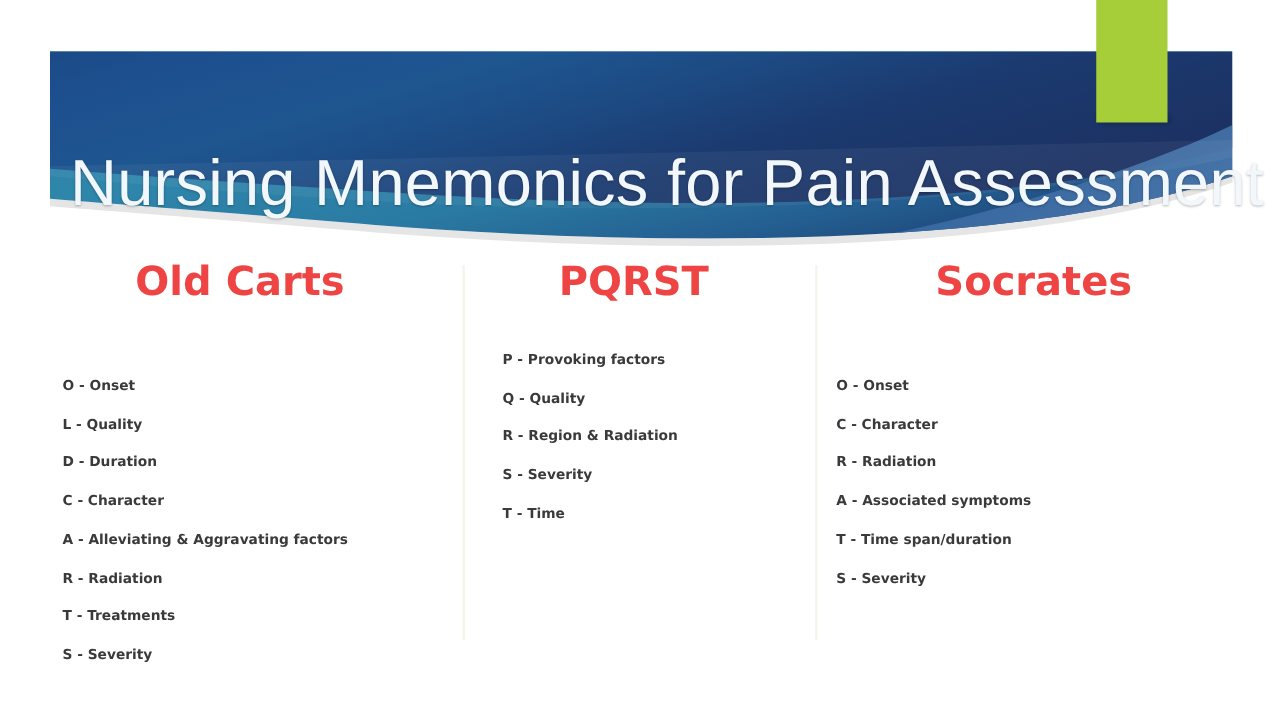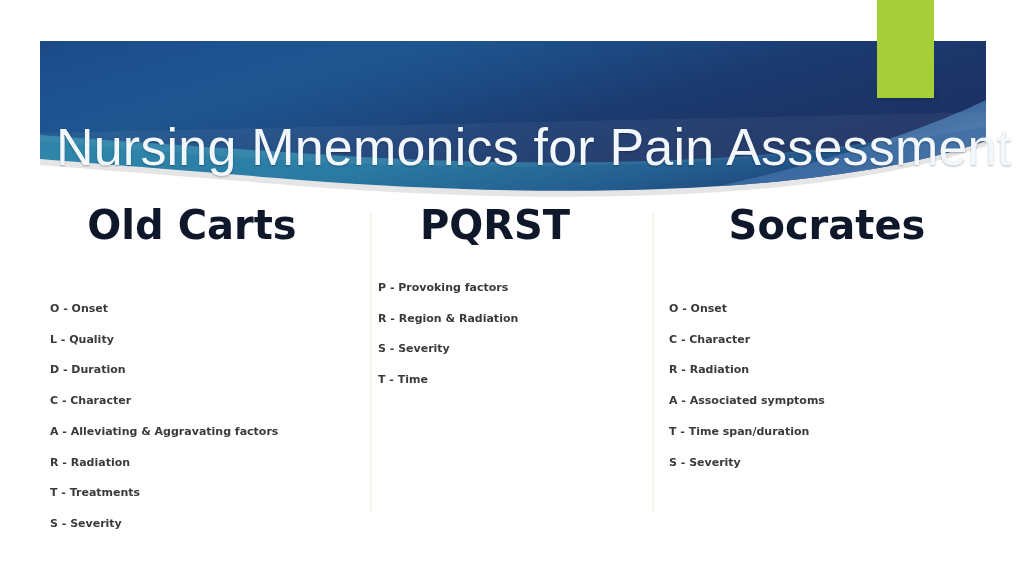--- a/index.html
+++ b/index.html
@@ -83,37 +83,37 @@
     width: 1024px;
     height: 340px;
     display: flex;
     flex-direction: row;
   }
   .column {
     position: relative;
     box-sizing: border-box;
   }
   .col-1 { width: 370px; padding-left: 50px; }
-  .col-2 { width: 242px; padding-left: 8px; }
+  .col-2 { width: 242px; padding-left: 32px; }
   .col-3 { width: 343px; padding-left: 17px; margin-left: 40px; }
 
   .col-divider {
     position: absolute;
     top: 6px;
     left: 0;
     width: 2px;
     height: 300px;
     background: #f5f5ec;
   }
 
   .col-heading {
-    color: #0f172a;
+    color: #ef4444;
     font-family: "DejaVu Sans", sans-serif;
     font-weight: bold;
-    font-size: 40px;
+    font-size: 32px;
     line-height: 38px;
     text-align: center;
     margin: 0;
     padding: 0;
     white-space: nowrap;
   }
   .col-1 .col-heading { padding-right: 36px; }
   .col-2 .col-heading { padding-right: 0px; }
   .col-3 .col-heading { padding-right: 10px; }
 
@@ -220,20 +220,21 @@
         <li>T - Treatments</li>
         <li>S - Severity</li>
       </ul>
     </div>
 
     <div class="column col-2">
       <div class="col-divider"></div>
       <h2 class="col-heading">PQRST</h2>
       <ul class="item-list">
         <li>P - Provoking factors</li>
+        <li>Q - Quality</li>
         <li>R - Region &amp; Radiation</li>
         <li>S - Severity</li>
         <li>T - Time</li>
       </ul>
     </div>
 
     <div class="column col-3">
       <div class="col-divider"></div>
       <h2 class="col-heading">Socrates</h2>
       <ul class="item-list">

